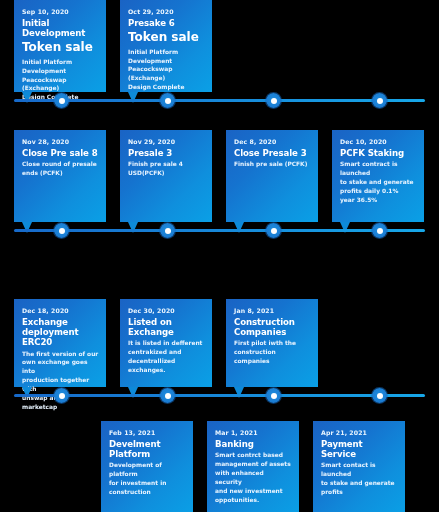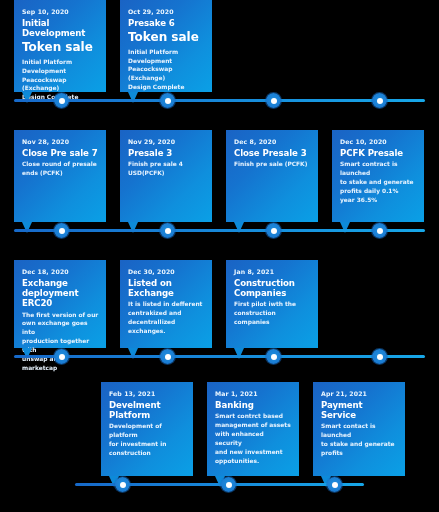--- a/index.html
+++ b/index.html
@@ -6,21 +6,21 @@
   body{
     width:439px;height:512px;background:#000;overflow:hidden;
     font-family:"DejaVu Sans","Liberation Sans",sans-serif;
   }
   .board{position:relative;width:439px;height:512px;}
 
   
   .row{position:relative;width:439px;}
   .row-1{height:130px;}
   .row-2{height:130px;}
-  .row-3{height:122px;}
+  .row-3{height:122px;margin-top:39px;}
   .row-4{height:130px;}
 
   .cards{position:relative;display:flex;}
   .row-1 .cards,.row-2 .cards,.row-3 .cards{padding-left:14px;}
   .row-4 .cards{padding-left:101px;}
   .cards{gap:0;}
 
   
   .slot{width:106px;position:relative;}
   .card{
@@ -127,21 +127,21 @@
           <i></i>
         </div>
     </div>
   </div>
 
   <div class="row row-2">
     <div class="cards r2">
       <div class="slot">
         <div class="card">
           <div class="date">Nov 28, 2020</div>
-          <div class="title">Close Pre sale 7</div>
+          <div class="title">Close Pre sale 8</div>
           <p class="desc">
             <span>Close round of presale</span>
             <span>ends  (PCFK)</span>
           </p>
           <div class="tail"></div>
         </div>
       </div>
       <div class="slot">
         <div class="card">
           <div class="date">Nov 29, 2020</div>
@@ -158,21 +158,21 @@
           <div class="title">Close Presale 3</div>
           <p class="desc">
             <span>Finish pre sale (PCFK)</span>
           </p>
           <div class="tail"></div>
         </div>
       </div>
       <div class="slot">
         <div class="card">
           <div class="date">Dec 10, 2020</div>
-          <div class="title">PCFK Presale</div>
+          <div class="title">PCFK Staking</div>
           <p class="desc">
             <span>Smart contract is launched</span>
             <span>to stake and generate</span>
             <span>profits daily 0.1%</span>
             <span>year 36.5%</span>
           </p>
           <div class="tail"></div>
         </div>
       </div>
     </div>

